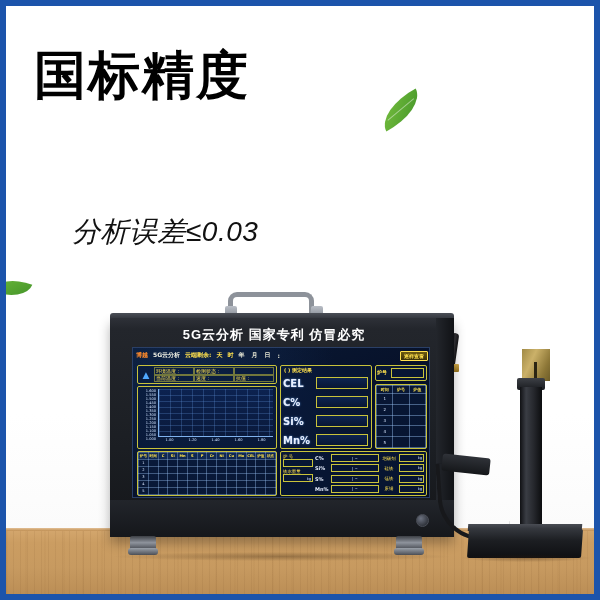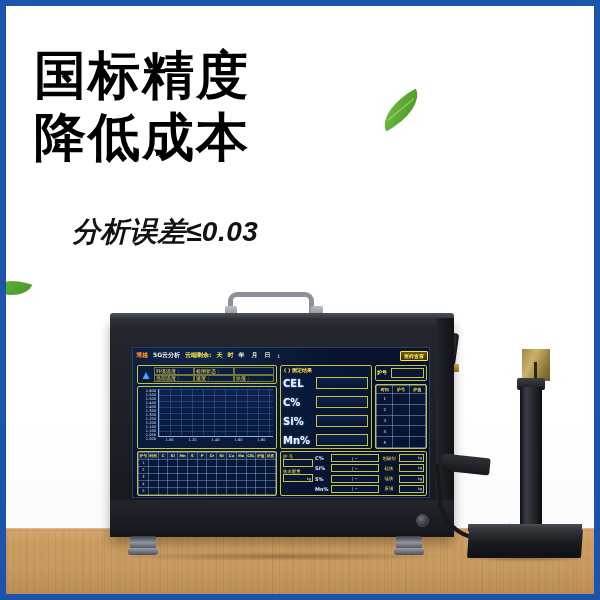--- a/index.html
+++ b/index.html
@@ -44,21 +44,21 @@
     font-weight: 700;
     font-size: 52px;
     line-height: 62px;
     letter-spacing: 2px;
     white-space: nowrap;
   }
   .headline .l2 { display: block; }
   .subline {
     position: absolute; left: 66px; top: 207px;
     color: #111;
-    font-weight: 700;
+    font-weight: 400;
     font-style: italic;
     font-size: 28px;
     letter-spacing: 0.5px;
     white-space: nowrap;
   }
 
   
   .leaf-right {
     position: absolute; left: 372px; top: 92px;
     width: 46px; height: 24px;
@@ -388,34 +388,34 @@
 
   <div class="wall"></div>
   <div class="table-top"></div>
   <div class="table-edge"></div>
 
   <div class="leaf-right"></div>
   <div class="leaf-left"></div>
 
   <div class="headline">
     <span>国标精度</span>
-    <span class="l2">降低成本</span>
   </div>
   <div class="subline">分析误差≤0.03</div>
 
   <div class="handle"></div>
   <div class="handle-foot l"></div>
   <div class="handle-foot r"></div>
   <div class="antenna"></div>
   <div class="antenna-base"></div>
 
   <div class="chassis-top-face"></div>
   <div class="chassis"></div>
   <div class="chassis-side"></div>
 
+  <div class="banner">5G云分析  国家专利  仿冒必究</div>
 
   <div class="screen">
 
     <div class="scr-head">
       <span class="sh-brand">博越</span>
       <span class="sh-title">5G云分析</span>
       <span class="sh-lab">云端剩余:</span>
       <span class="sh-unit">天</span>
       <span class="sh-unit">时</span>
       <span class="sh-date">年</span>

